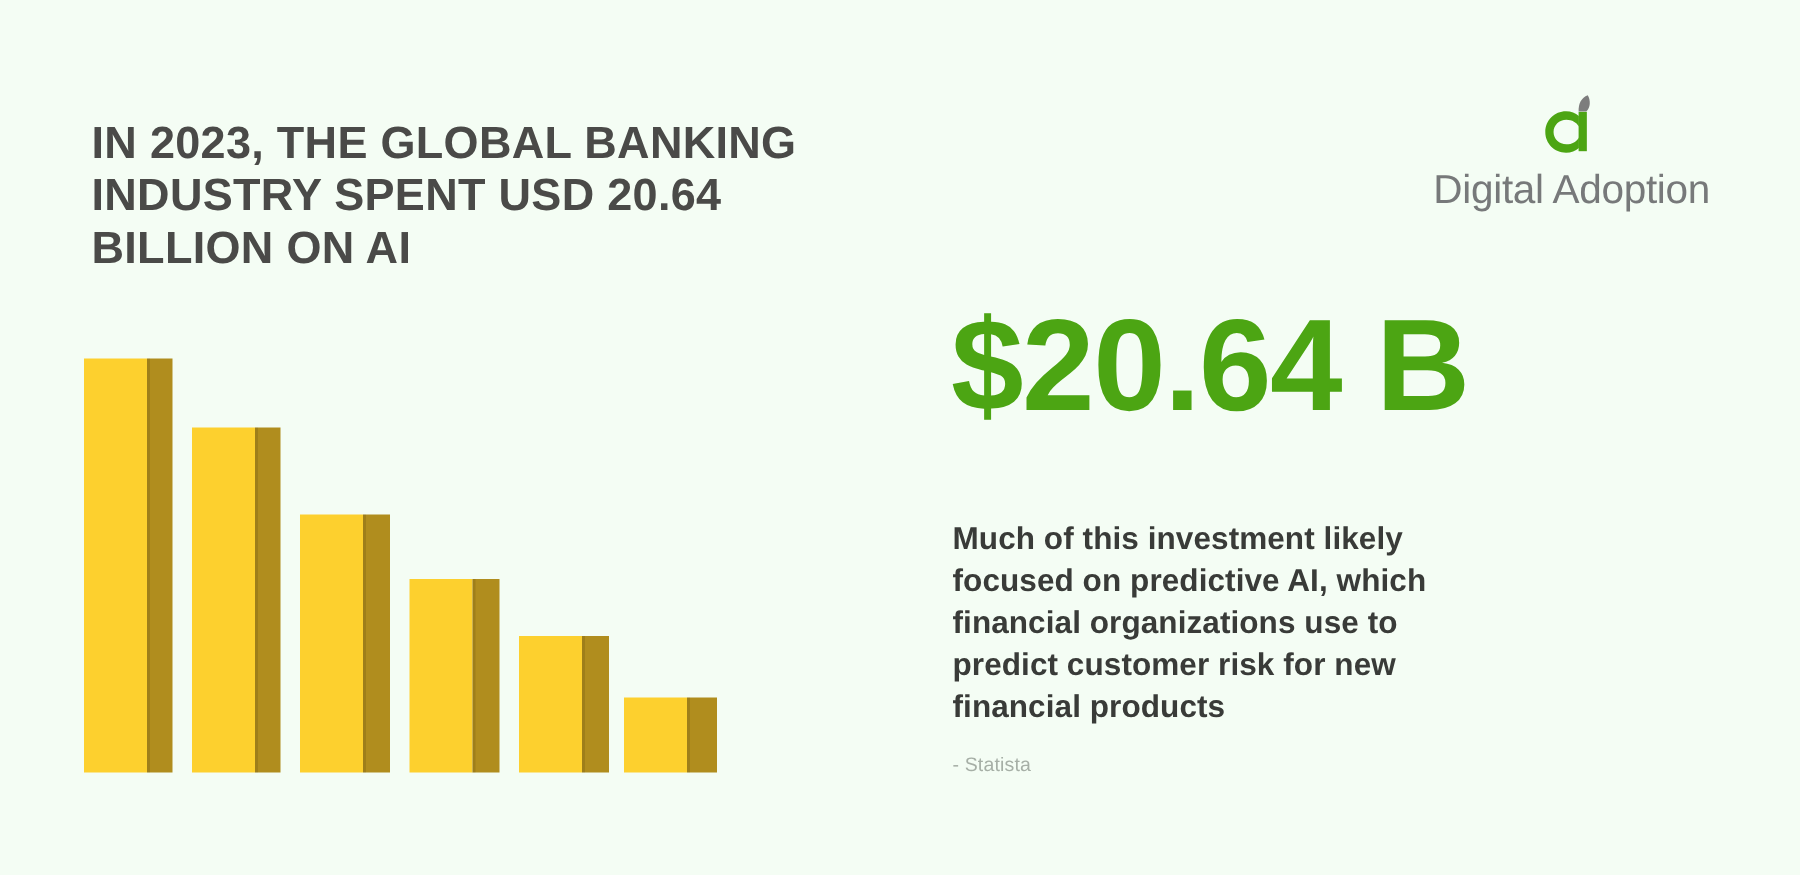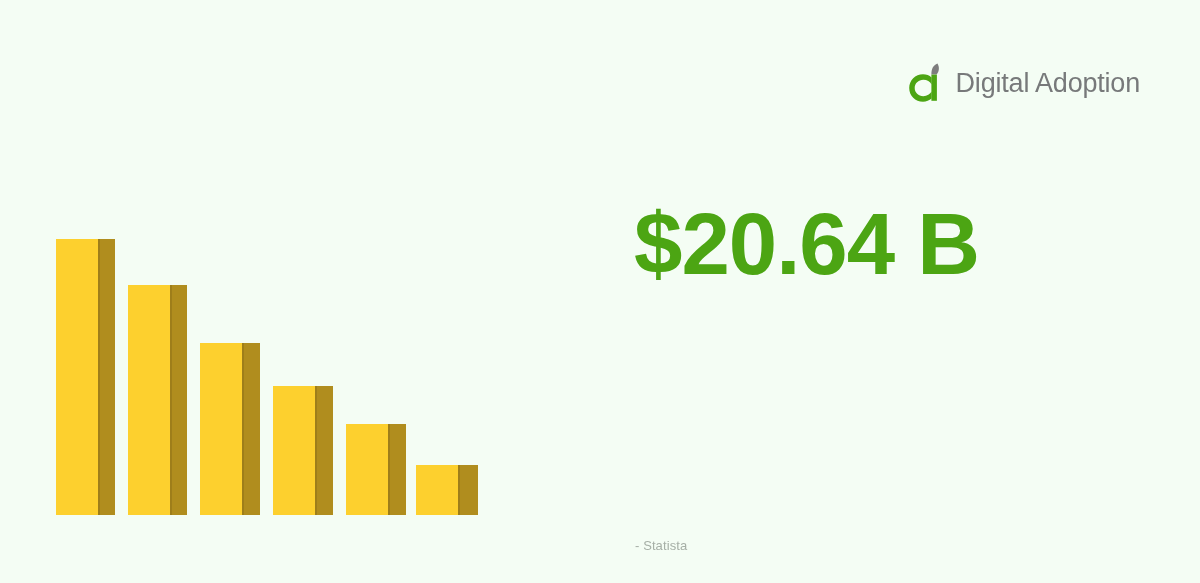--- a/index.html
+++ b/index.html
@@ -38,20 +38,21 @@
   }
 
   
   #logo {
     position: absolute;
     right: 60px;
     top: 62px;
     display: flex;
     align-items: center;
     gap: 9px;
+    flex-direction: column;
   }
   #logo-mark {
     width: 40px;
     height: 42px;
     position: relative;
     display: block;
   }
   #logo-text {
     font-size: 27px;
     font-weight: 400;
@@ -122,28 +123,28 @@
     letter-spacing: 0.05px;
   }
   #stat-source {
     position: absolute;
     left: 635px;
     top: 502px;
     font-size: 13px;
     font-weight: 400;
     color: #A6AFA6;
     letter-spacing: 0.1px;
-    margin-top: 36px;
   }
 </style>
 </head>
 <body>
 
 <div id="canvas">
 
+  <h1 id="headline">IN 2023, THE GLOBAL BANKING INDUSTRY SPENT USD 20.64 BILLION ON AI</h1>
 
   <div id="logo">
     <span id="logo-mark">
       <svg width="40" height="42" viewBox="0 0 40 42" xmlns="http://www.w3.org/2000/svg">
         <path d="M30.5 1.5 C26.2 3.2 24.2 7.0 24.4 12.4 L29.6 12.4 C32.3 9.4 32.6 5.2 30.5 1.5 Z" fill="#7D7D7D"></path>
         <path d="M24.4 12.6 L24.4 38.8 L29.9 38.8 L29.9 12.6 Z" fill="#4CA513"></path>
         <path d="M16.0 12.2 C8.3 12.2 2.2 18.3 2.2 26.0 C2.2 33.7 8.3 39.8 16.0 39.8
                  C19.4 39.8 22.3 38.6 24.6 36.6 L24.6 29.6
                  C23.2 32.3 20.0 34.2 16.3 34.2 C11.4 34.2 7.7 30.6 7.7 26.0
                  C7.7 21.4 11.4 17.8 16.3 17.8 C20.0 17.8 23.2 19.7 24.6 22.4
@@ -188,16 +189,17 @@
       <div class="bar" style="left: 416px; top: 465px; width: 62px; height: 50px;">
         <span class="bar-front" style="width: 42px; background: rgb(253, 208, 46);"></span>
         <span class="bar-side" style="left: 42px; width: 20px; background: rgb(176, 141, 30);">
           <span class="bar-side-inner"></span>
         </span>
       </div>
     </div>
 
   <div id="stat-figure">$20.64 B</div>
 
+  <p id="stat-body">Much of this investment likely focused on predictive AI, which financial organizations use to predict customer risk for new financial products</p>
 
   <div id="stat-source">- Statista</div>
 
 </div>
 
 </body></html>

